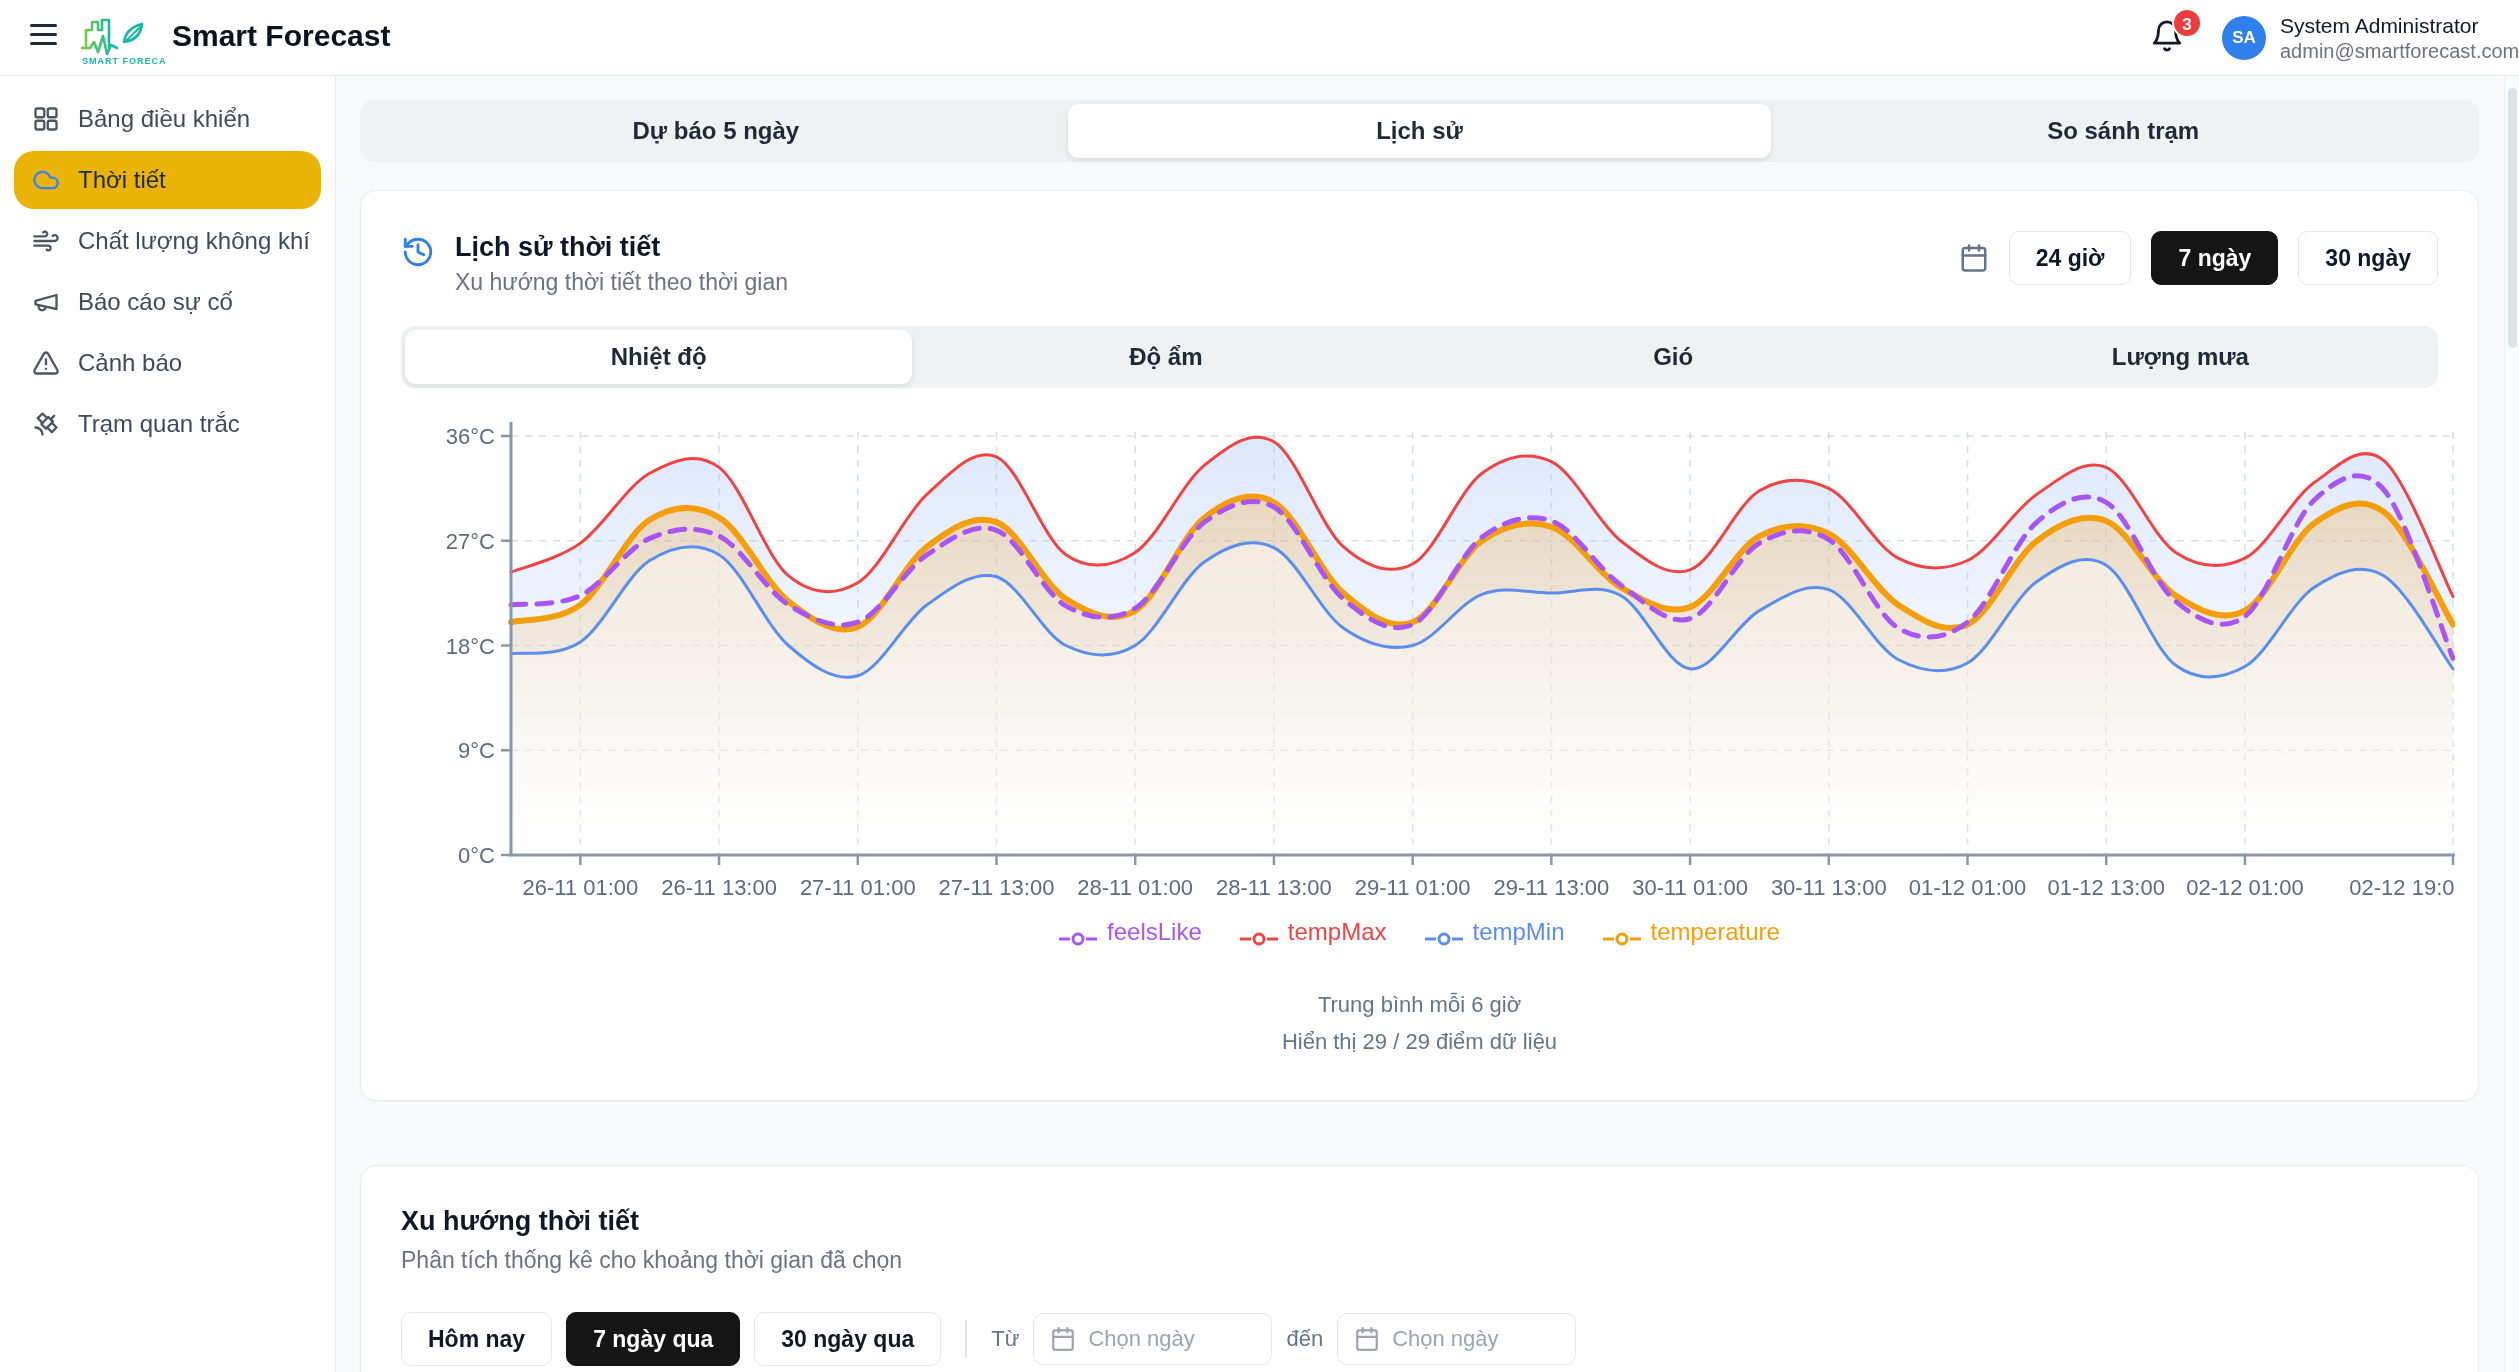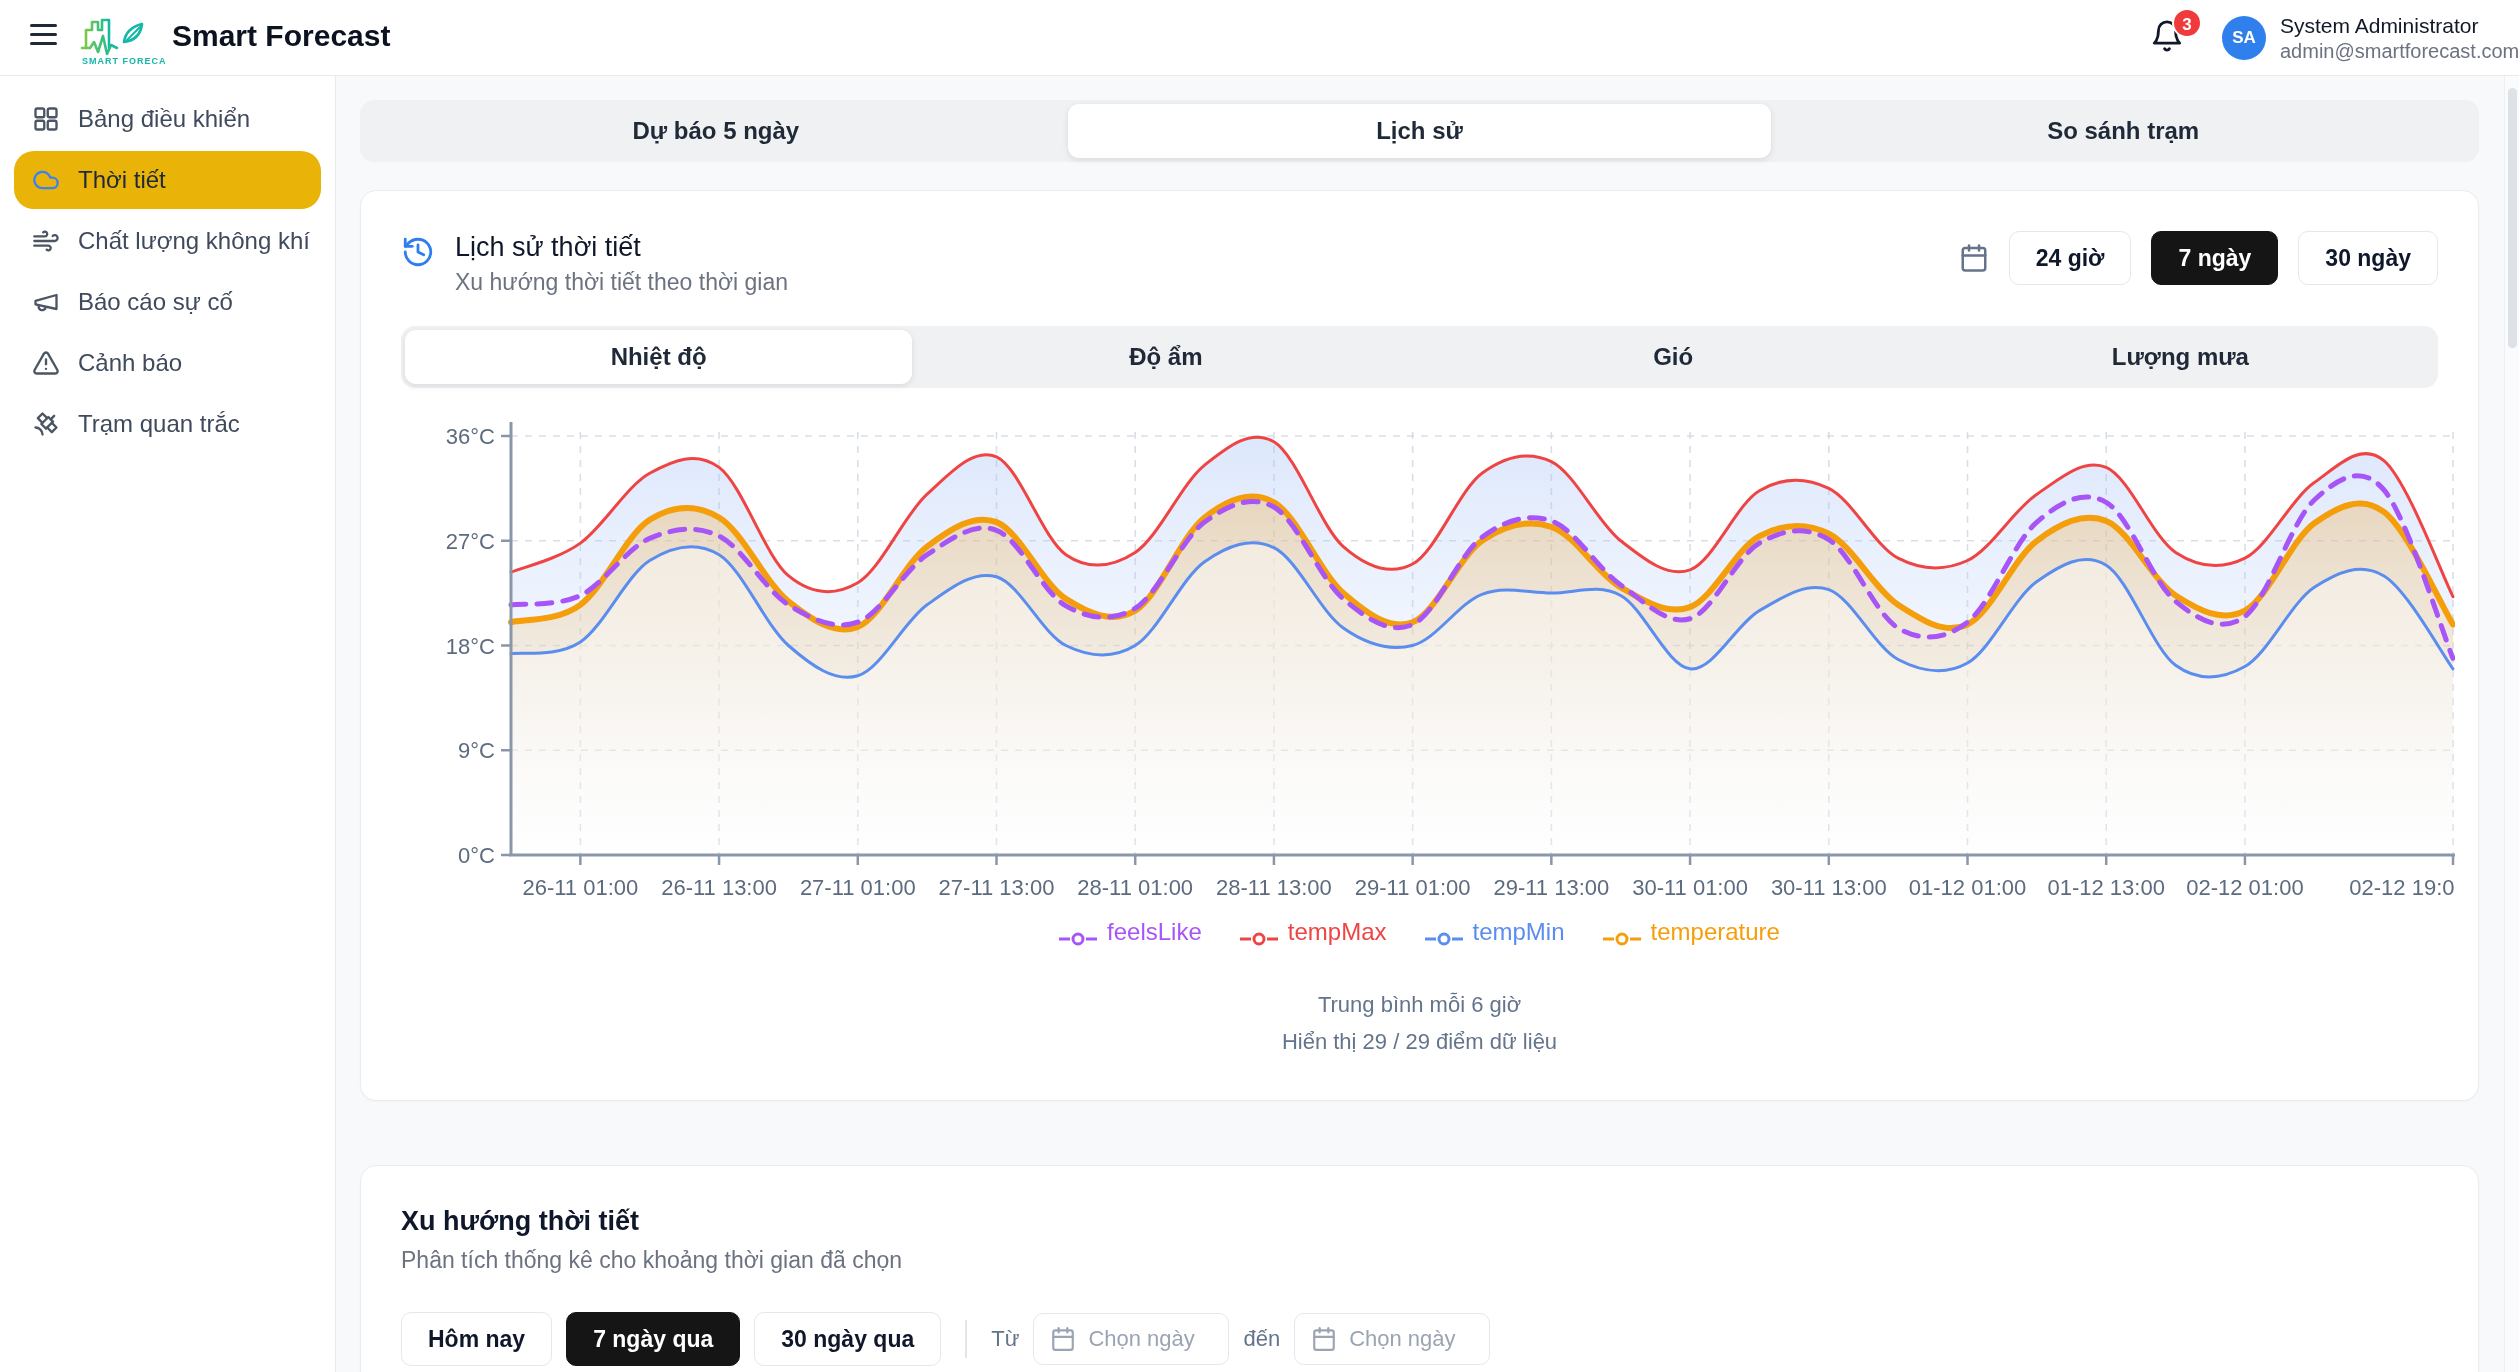--- a/index.html
+++ b/index.html
@@ -40,21 +40,21 @@
   .seg { display:flex; background:#f0f1f3; border-radius:14px; padding:4px; }
   .seg-btn { flex:1; border:none; background:transparent; border-radius:11px; font-size:24px;
              font-weight:600; color:#1f2937; padding:13px 0; cursor:pointer;
              font-family:"Liberation Sans", sans-serif; }
   .seg-btn.active { background:#fff; box-shadow:0 2px 6px rgba(15,23,42,.10); }
 
   .card { background:#fff; border:1px solid #e9ecf1; border-radius:16px; box-shadow:0 1px 2px rgba(15,23,42,.03); }
   .card-history { margin-top:28px; padding:40px; }
   .card-head { display:flex; align-items:flex-start; }
   .head-icon { margin-top:4px; margin-right:20px; }
-  .card-title { font-size:27px; font-weight:400; color:#0f172a; line-height:32px; }
+  .card-title { font-size:27px; font-weight:700; color:#0f172a; line-height:32px; }
   .card-sub { font-size:23px; color:#6b7280; margin-top:6px; }
   .head-controls { margin-left:auto; display:flex; align-items:center; gap:20px; }
   .btn { height:54px; padding:0 26px; border-radius:10px; border:1.5px solid #e5e7eb; background:#fff;
          font-size:23px; font-weight:600; color:#0f172a; cursor:pointer;
          font-family:"Liberation Sans", sans-serif; }
   .btn.dark { background:#151515; border-color:#151515; color:#fff; }
 
   .seg.metrics { margin-top:30px; }
 
   .chart-svg { display:block; margin-left:38px; margin-top:26px; }
@@ -64,21 +64,21 @@
   .lg-item svg { display:block; }
 
   .chart-foot { text-align:center; margin-top:40px; font-size:22px; color:#64748b; line-height:37px; }
 
   .card-trends { margin-top:64px; padding:40px; height:260px; }
   .trend-title { font-size:27px; font-weight:700; color:#0f172a; }
   .trend-sub { font-size:23px; color:#6b7280; margin-top:10px; }
   .trend-row { display:flex; align-items:center; gap:14px; margin-top:38px; }
   .vdiv { width:2px; height:38px; background:#e2e6eb; margin:0 10px; }
   .range-label { font-size:22px; color:#64748b; }
-  .date-field { display:flex; align-items:center; gap:12px; width:196px; height:52px;
+  .date-field { display:flex; align-items:center; gap:12px; width:239px; height:52px;
                 border:1.5px solid #e2e8f0; border-radius:10px; background:#fff; padding:0 16px;
                 color:#9aa4b2; font-size:22px; cursor:text; }
 
   
   .scroll-track { position:absolute; right:0; top:76px; width:15px; height:1296px; background:#fafbfc;
                   border-left:1px solid #eceff3; }
   .scroll-thumb { position:absolute; left:3px; top:12px; width:9px; height:260px; background:#dde2e8; border-radius:5px; }
 </style>
 </head>
 <body>

